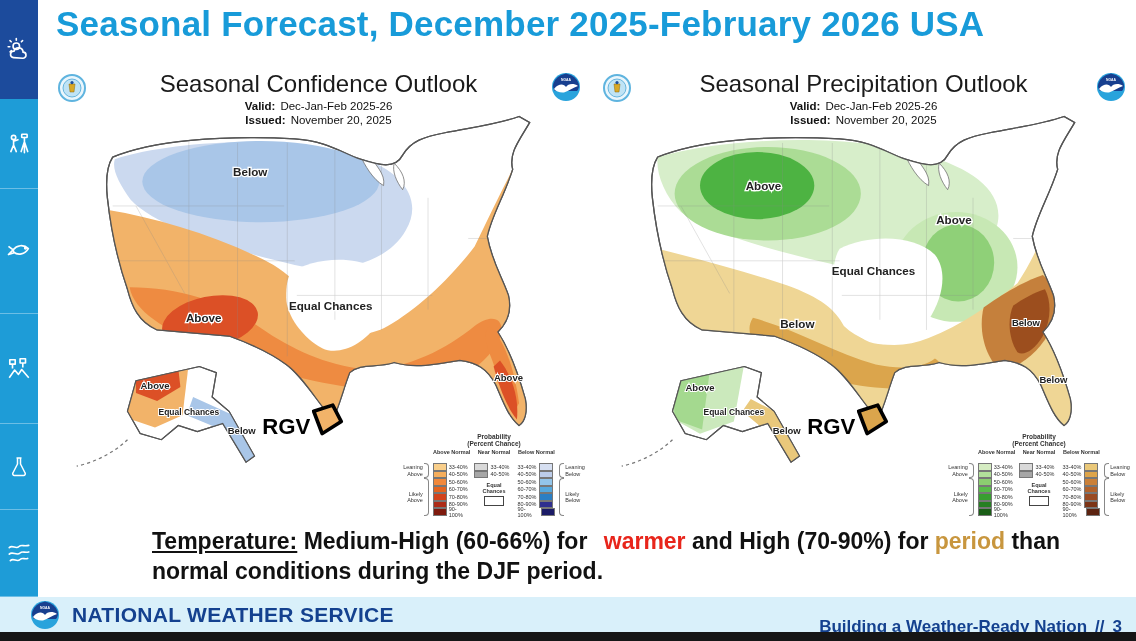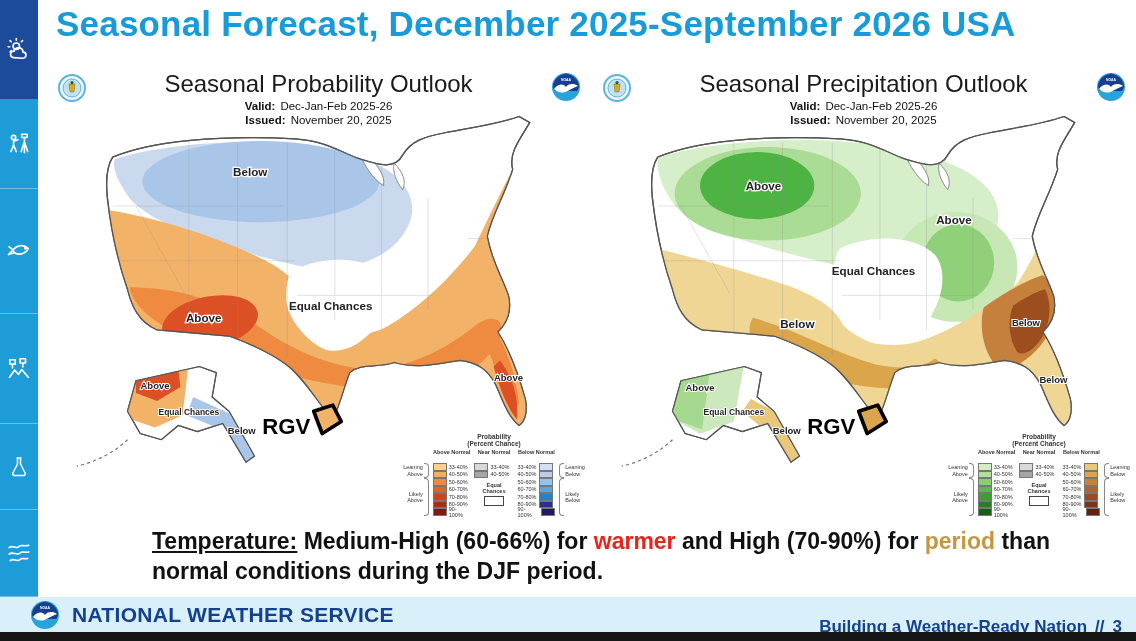--- a/index.html
+++ b/index.html
@@ -108,34 +108,34 @@
     <span>
       <svg width="26" height="26" viewBox="0 0 24 24" fill="none" stroke="#fff" stroke-width="1.5" stroke-linecap="round">
         <path d="M3 7c3-3 6 2 9-1 2-2 4 0 9-1"></path>
         <path d="M3 13c3-3 7 2 10-1 2-2 4 0 8-1"></path>
         <path d="M4 19c3-3 6 2 9-1 2-2 4 0 7-1"></path>
       </svg>
     </span>
   </div>
 </div>
 
-<div class="main-title">Seasonal Forecast, December 2025-September 2026 USA</div>
+<div class="main-title">Seasonal Forecast, December 2025-February 2026 USA</div>
 
 <div class="maps-row">
 
   <div class="map-panel">
     <span class="seal">
       <svg width="28" height="28" viewBox="0 0 28 28">
         <circle cx="14" cy="14" r="13" fill="#EAF6FC" stroke="#5FB4DF" stroke-width="2"></circle>
         <circle cx="14" cy="14" r="9" fill="#BFE3F5" stroke="#4BA6D6" stroke-width="0.8"></circle>
         <path d="M11 10h6l-1 8h-4z" fill="#D9A826" stroke="#8a6b12" stroke-width="0.5"></path>
         <circle cx="14" cy="8.6" r="1.6" fill="#1F4E9C"></circle>
       </svg>
     </span>
-    <div class="panel-title">Seasonal Probability Outlook</div>
+    <div class="panel-title">Seasonal Confidence Outlook</div>
     <div class="vi-block">
       <div class="vi-row">
           <span class="vi-label">Valid:</span>
           <span>Dec-Jan-Feb 2025-26</span>
         </div>
       <div class="vi-row">
           <span class="vi-label">Issued:</span>
           <span>November 20, 2025</span>
         </div>
     </div>
@@ -498,21 +498,21 @@
               <span class="braceR"></span>
               <span class="lbl tL">Likely Below</span>
             </div>
           </div>
         </div>
       </div>
   </div>
 </div>
 
 <div class="confidence">
-  <span class="conf-label">Temperature:</span><span> Medium-High (60-66%) for </span><span id="warm-word" style="color: rgb(232, 37, 27);">warmer</span><span> and High (70-90%) for </span><span id="dry-word" style="color: rgb(200, 150, 62);">period</span><span> than normal conditions during the DJF period.</span>
+  <span class="conf-label">Temperature:</span><span> Medium-High (60-66%) for </span><span id="warm-word" style="color: rgb(232, 37, 27); margin-left: 10px;">warmer</span><span> and High (70-90%) for </span><span id="dry-word" style="color: rgb(200, 150, 62);">period</span><span> than normal conditions during the DJF period.</span>
 </div>
 
 <div class="footer">
   <span class="footer-logo">
     <svg width="30" height="30" viewBox="0 0 30 30">
       <circle cx="15" cy="15" r="14" fill="#29A3DC"></circle>
       <path d="M2.2 12 Q4 4 15 1.5 Q26 4 27.8 12 Q28.6 16 26 19 L4 19 Q1.4 16 2.2 12 Z" fill="#173F8F"></path>
       <path d="M3 17 C8 11 13 12 15 15 C17 11.5 23 11 27 14 C22 15.5 18 19 13 20.5 C9 21 5 19.5 3 17 Z" fill="#fff"></path>
       <text x="15" y="8.6" font-size="3.4" fill="#fff" text-anchor="middle" font-weight="bold">NOAA</text>
     </svg>

